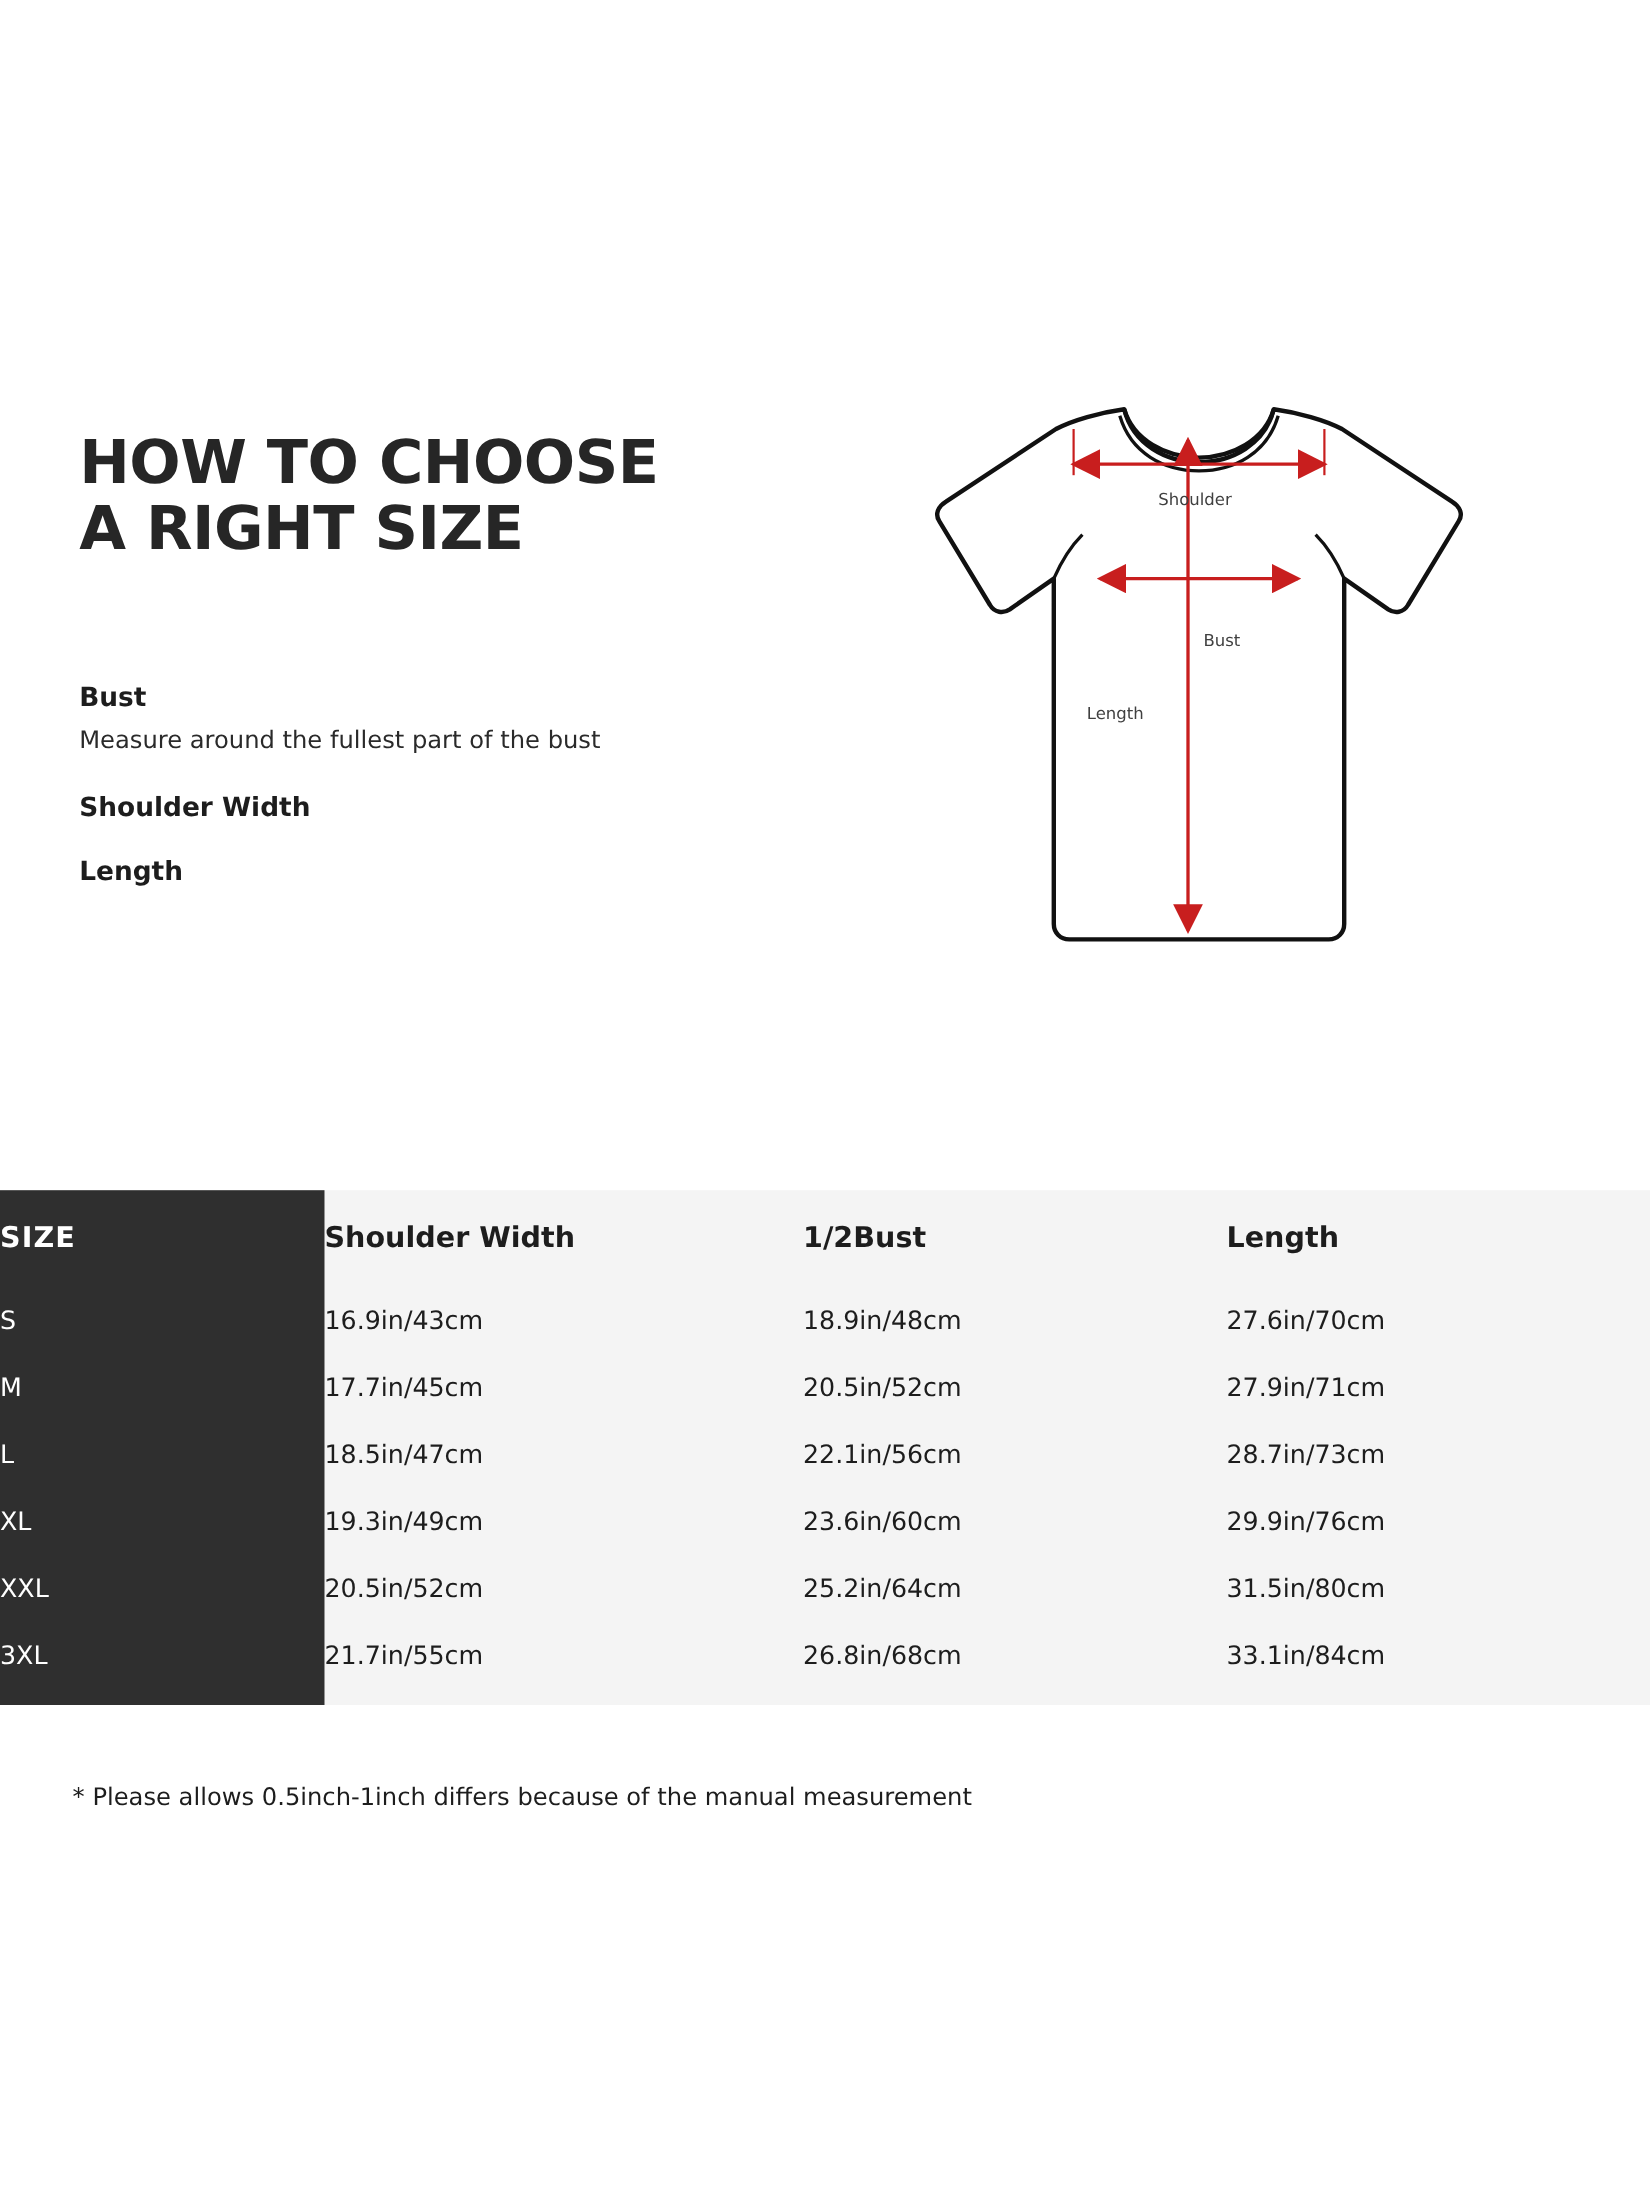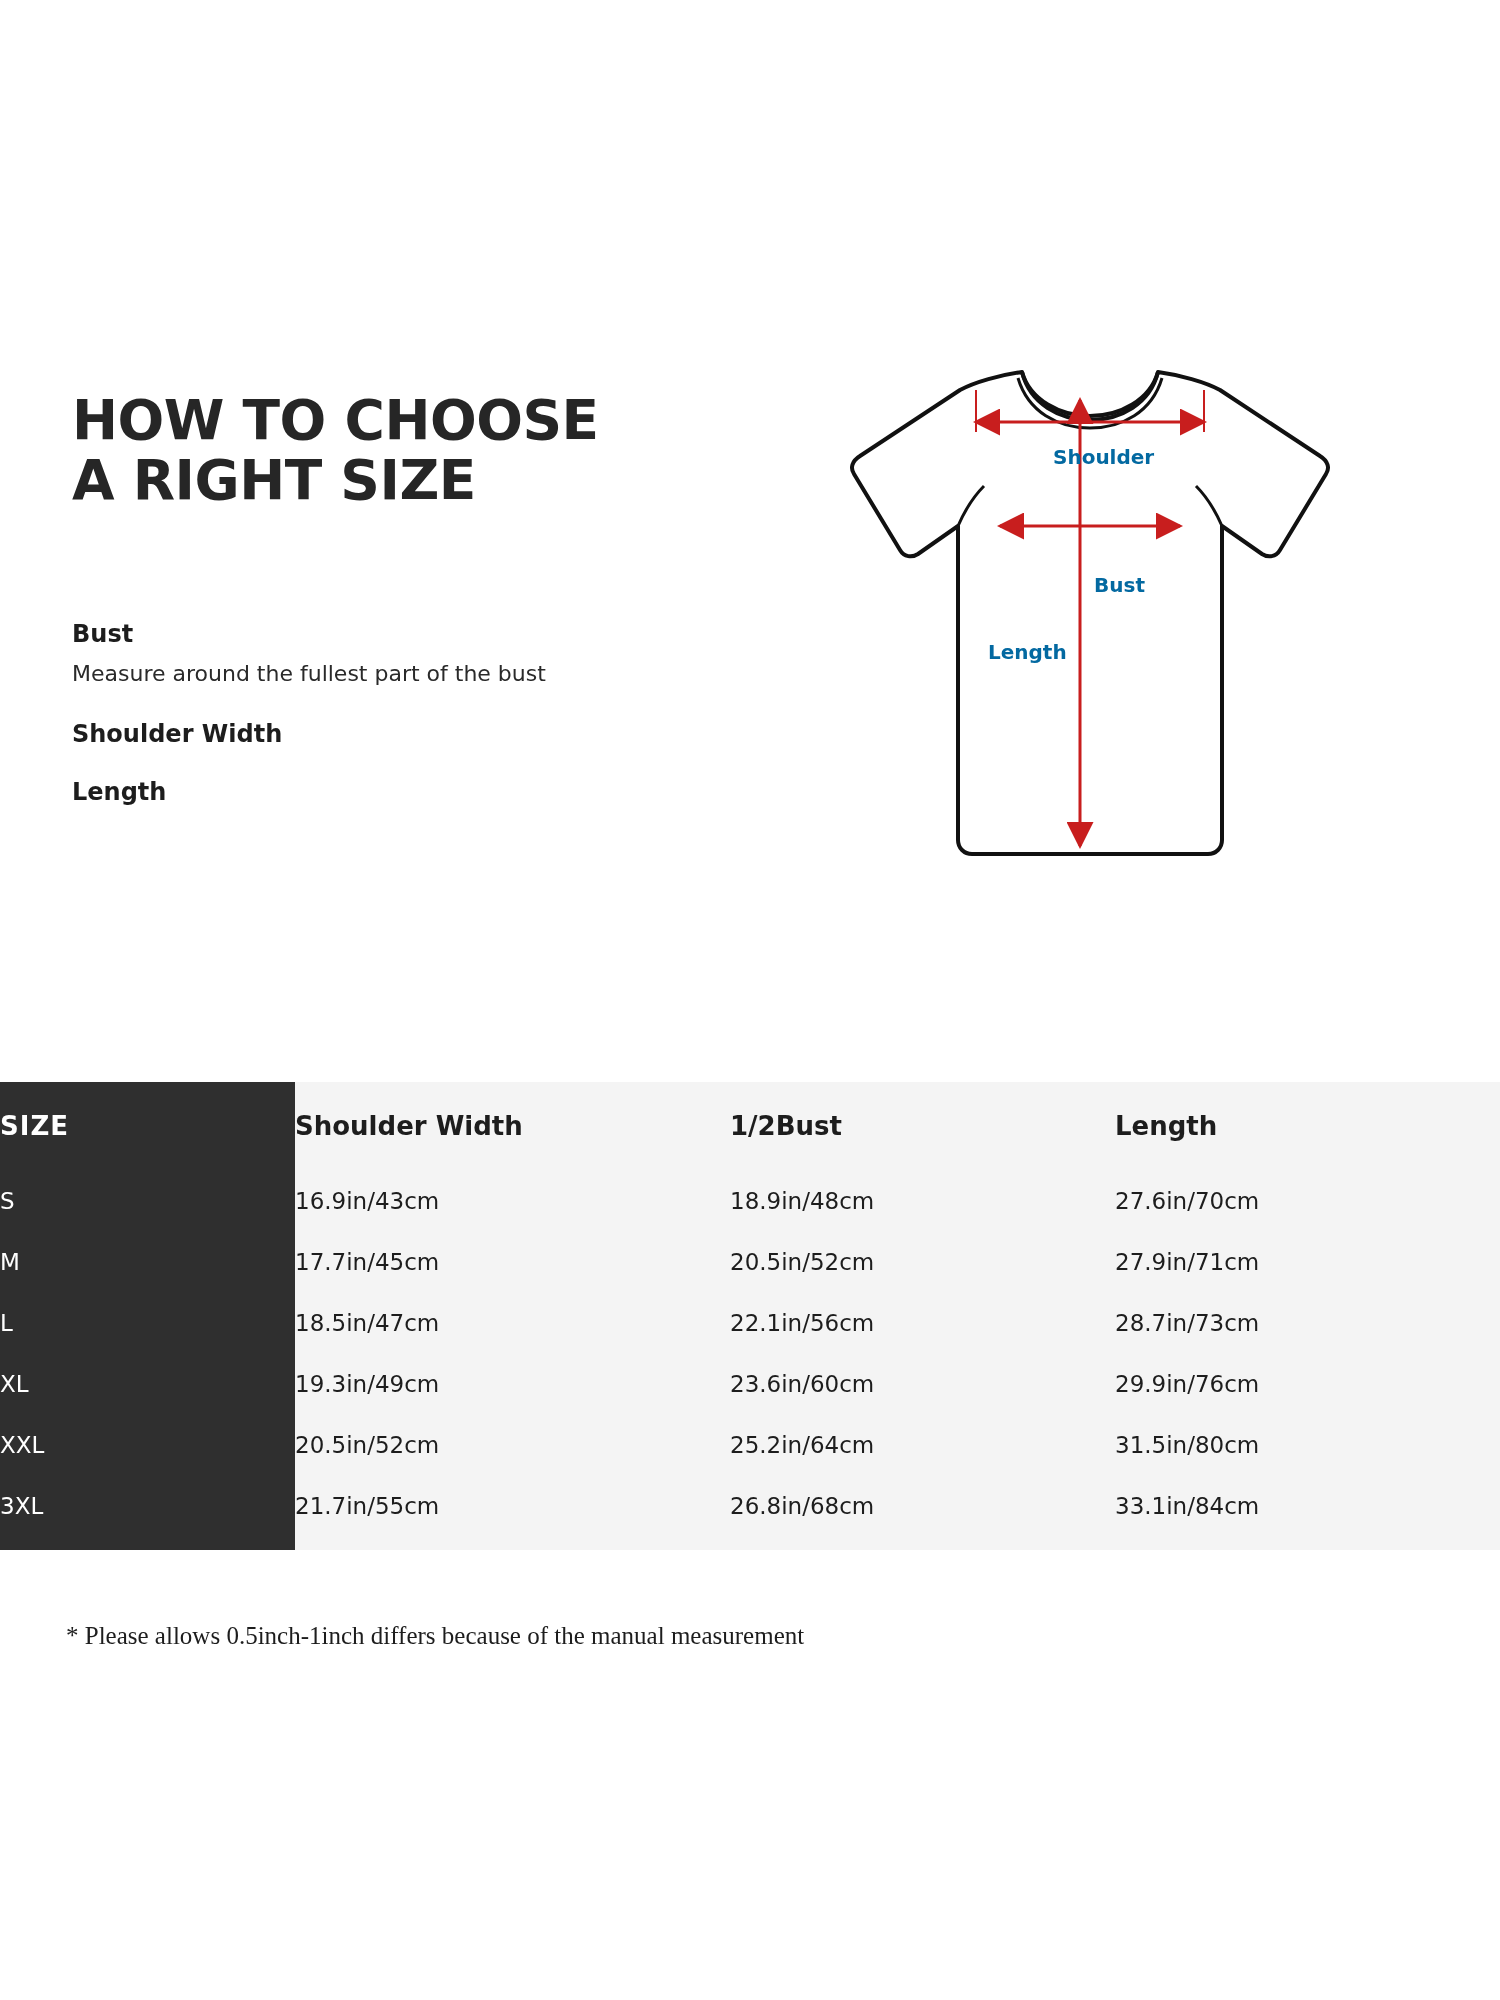--- a/index.html
+++ b/index.html
@@ -69,23 +69,23 @@
     position: absolute;
     left: 760px;
     top: 360px;
     width: 640px;
     height: 660px;
   }
   .shirt-wrap svg { display: block; }
 
   .shirt-label {
     position: absolute;
-    font-size: 20px;
-    font-weight: bold;
-    color: #0369a1;
+    font-size: 15px;
+    font-weight: normal;
+    color: #404040;
     white-space: nowrap;
   }
   .lbl-shoulder { left: 1053px; top: 445px; }
   .lbl-bust     { left: 1094px; top: 573px; }
   .lbl-length   { left: 988px;  top: 640px; }
 
   
   .table {
     position: absolute;
     left: 0;
@@ -132,23 +132,22 @@
   .col-rest { color: #1d1d1d; }
   col.c1 { width: 295px; }
   col.c2 { width: 435px; }
   col.c3 { width: 385px; }
   col.c4 { width: 385px; }
 
   .note {
     position: absolute;
     left: 66px;
     top: 1622px;
-    font-size: 25px;
+    font-size: 22px;
     color: #1d1d1d;
-    font-family: Liberation Serif, serif;
   }
 </style>
 </head>
 <body>
 
 <div class="page">
 
   <div class="top">
 
     <div class="headline">

